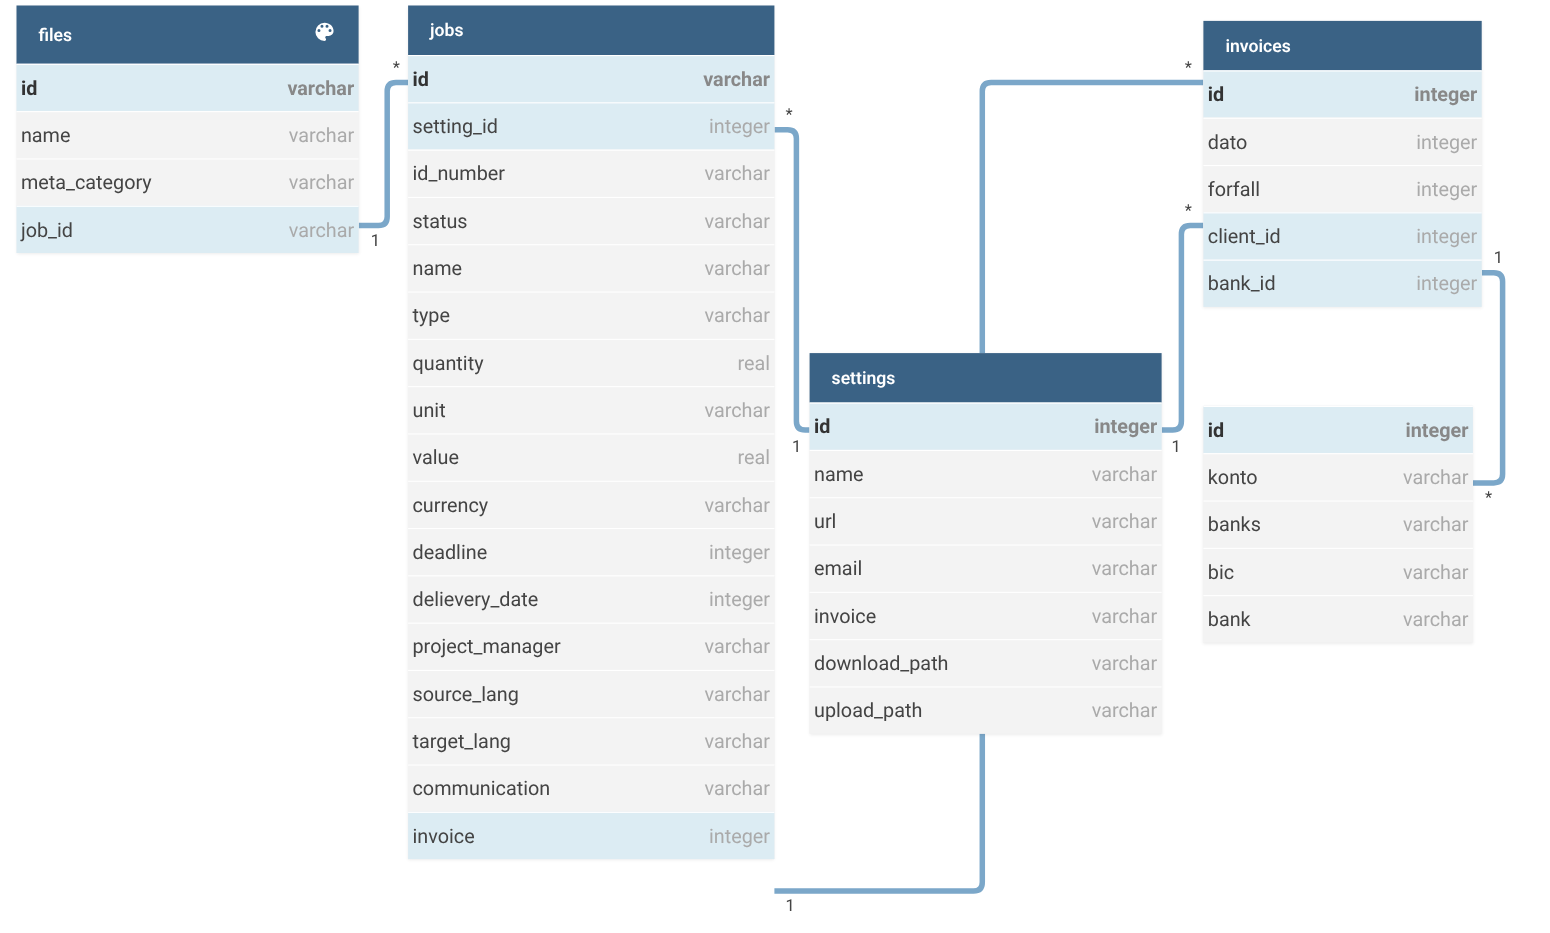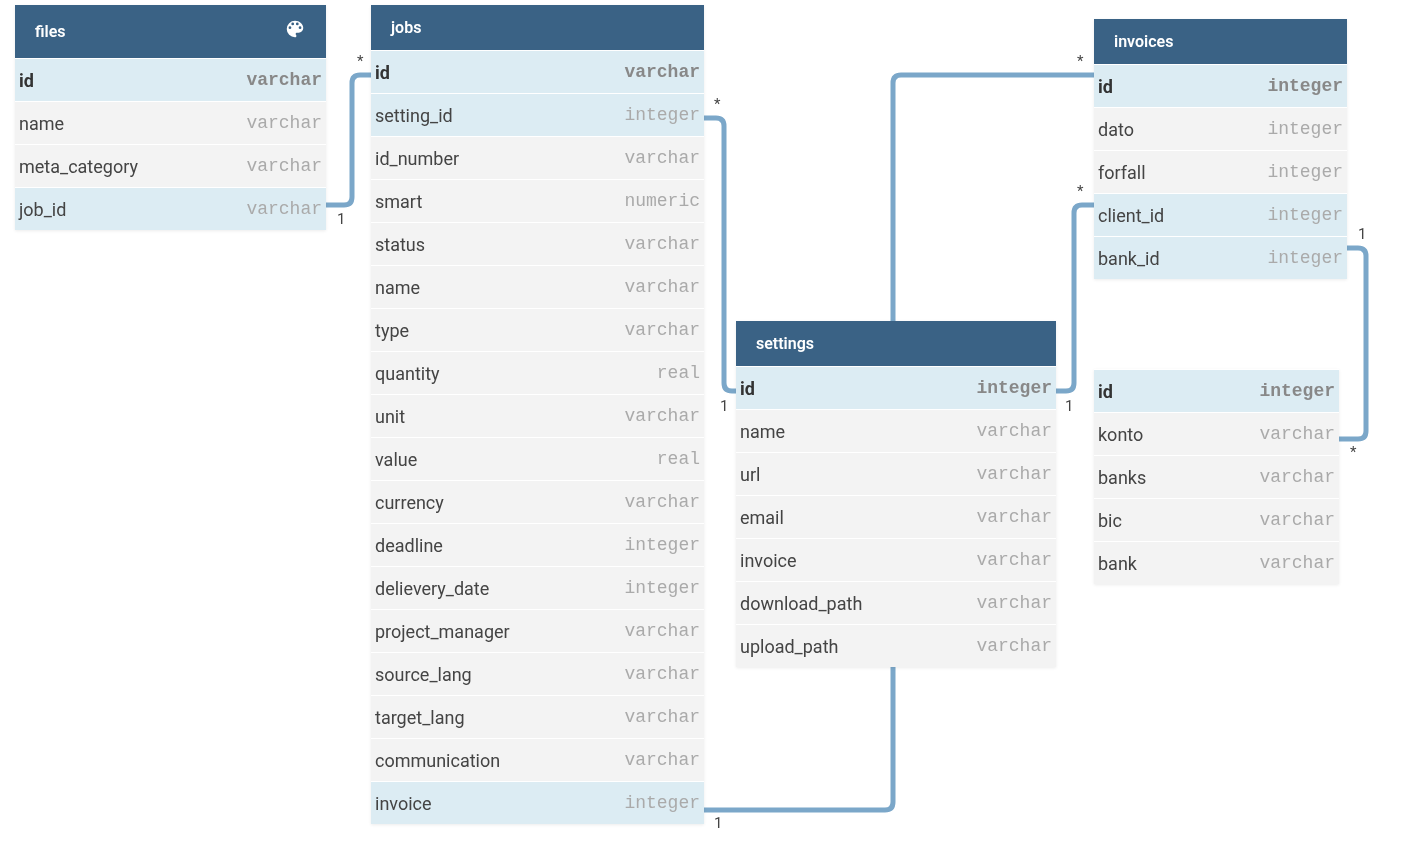--- a/index.html
+++ b/index.html
@@ -50,21 +50,20 @@
   }
   .table-row.normal {
     background: #f3f3f3;
     text-align: center;
   }
   .col-name {
     color: #444;
   }
   .col-type {
     color: #aaa;
-    font-family: Liberation Mono, monospace;
   }
   svg.connector {
     position: absolute;
     top: 0;
     left: 0;
     width: 1409px;
     height: 848px;
     pointer-events: none;
   }
   .connector path {
@@ -133,24 +132,20 @@
         <span class="col-name">id</span>
         <span class="col-type">varchar</span>
       </div>
       <div class="table-row fk">
         <span class="col-name">setting_id</span>
         <span class="col-type">integer</span>
       </div>
       <div class="table-row normal">
         <span class="col-name">id_number</span>
         <span class="col-type">varchar</span>
-      </div>
-      <div class="table-row normal">
-        <span class="col-name">smart</span>
-        <span class="col-type">numeric</span>
       </div>
       <div class="table-row normal">
         <span class="col-name">status</span>
         <span class="col-type">varchar</span>
       </div>
       <div class="table-row normal">
         <span class="col-name">name</span>
         <span class="col-type">varchar</span>
       </div>
       <div class="table-row normal">

